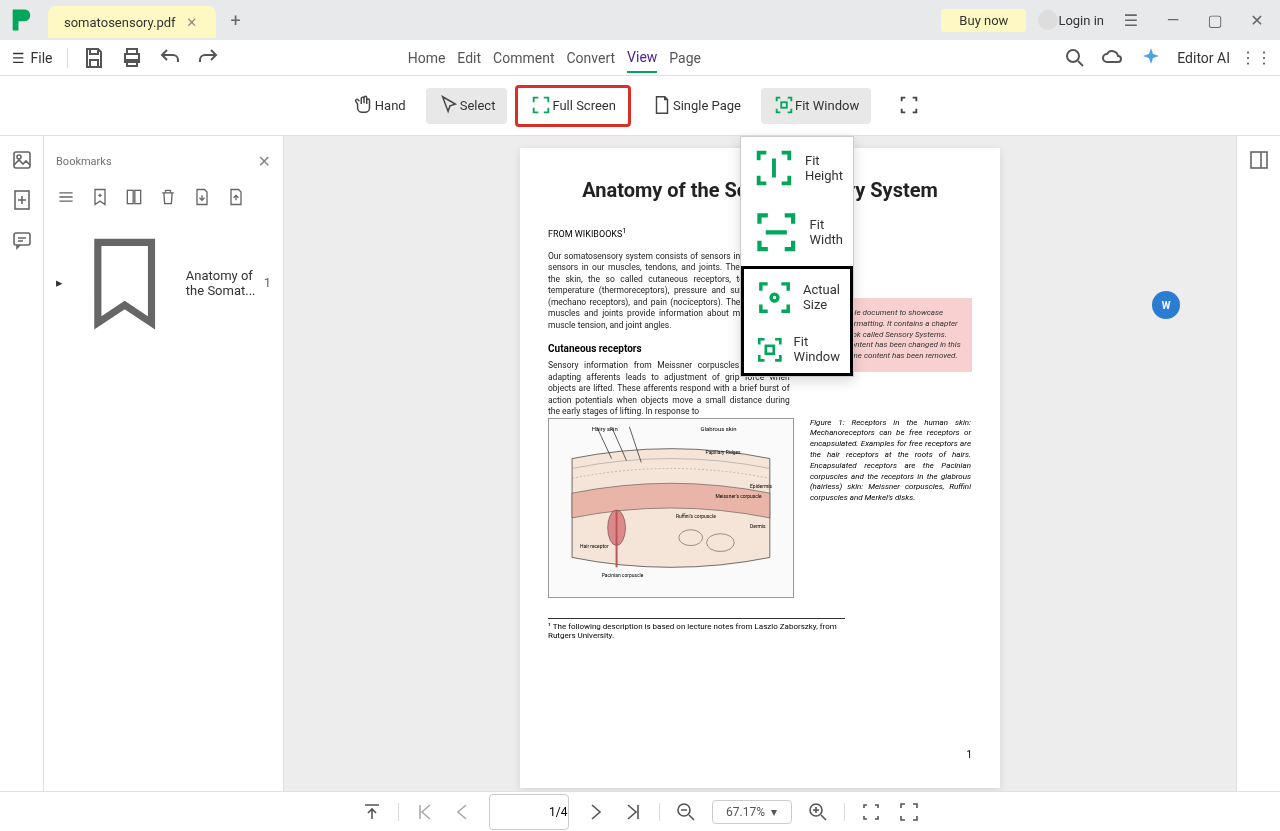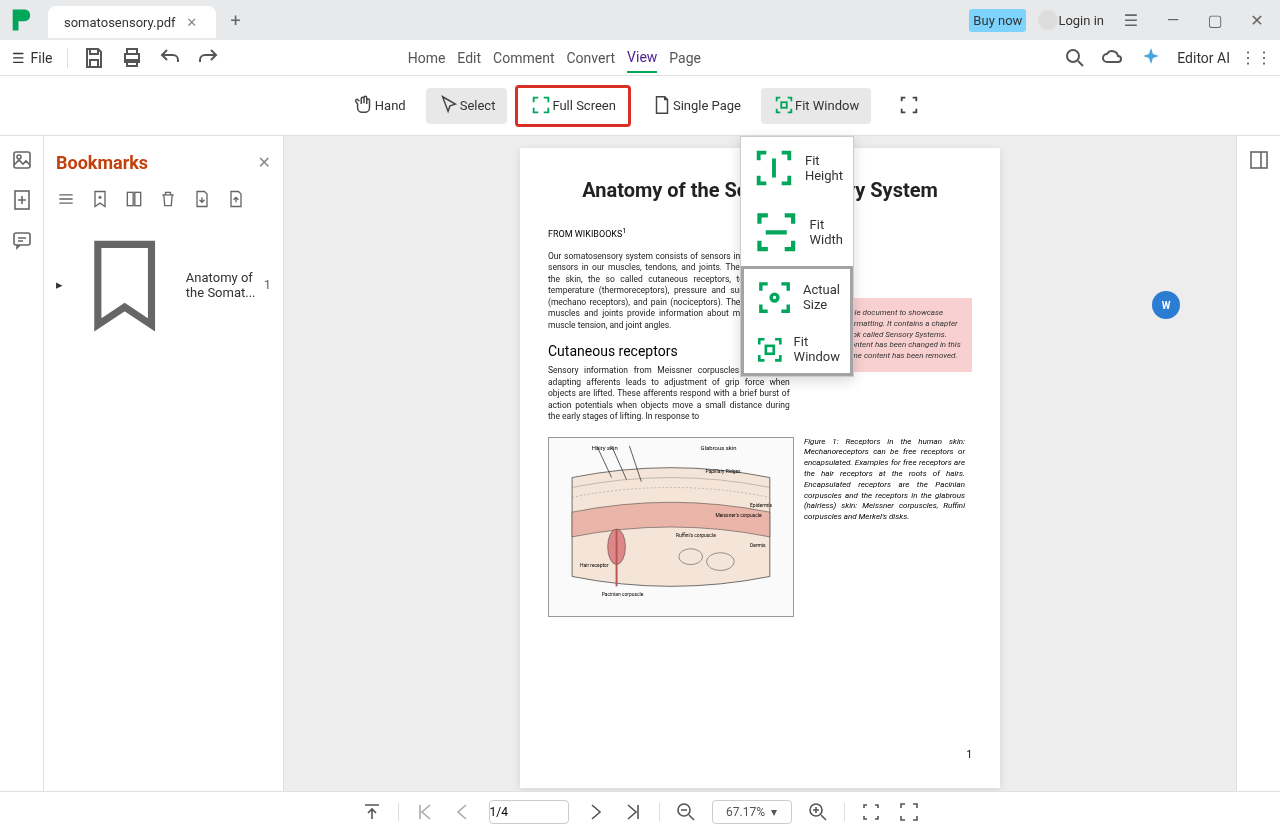--- a/index.html
+++ b/index.html
@@ -1,23 +1,23 @@
 <!DOCTYPE html>
 <html><head>
 <meta charset="utf-8">
 <style>
 *{margin:0;padding:0;box-sizing:border-box;font-family:-apple-system,BlinkMacSystemFont,"Segoe UI",Roboto,sans-serif}
 body{width:1280px;height:831px;background:#f5f5f5;overflow:hidden;position:relative}
 .titlebar{height:40px;background:#e8e9eb;display:flex;align-items:center;padding:0 8px}
 .logo{width:28px;height:28px;margin-right:12px;display:flex;align-items:center;justify-content:center}
-.tab{background:#ffffff;border-radius:8px 8px 0 0;padding:8px 16px;display:flex;align-items:center;gap:8px;font-size:13px;color:#333;margin-top:4px}
+.tab{background:#fef9c3;border-radius:8px 8px 0 0;padding:8px 16px;display:flex;align-items:center;gap:8px;font-size:13px;color:#333;margin-top:4px}
 .tab-close{width:16px;height:16px;display:flex;align-items:center;justify-content:center;cursor:pointer;color:#888}
 .tab-add{width:24px;height:24px;display:flex;align-items:center;justify-content:center;margin-left:8px;cursor:pointer;color:#666;font-size:18px}
 .titlebar-right{margin-left:auto;display:flex;align-items:center;gap:12px}
-.buy-now{background:#7dd3fc;padding:4px 4px;border-radius:3px;font-size:13px;color:#333;cursor:pointer}
+.buy-now{background:#fef9c3;padding:4px 18px;border-radius:3px;font-size:13px;color:#333;cursor:pointer}
 .login{display:flex;align-items:center;font-size:13px;color:#333;cursor:pointer}
 .avatar{width:20px;height:20px;background:#ddd;border-radius:50%}
 .win-btn{width:30px;height:30px;display:flex;align-items:center;justify-content:center;cursor:pointer;color:#666}
 .toolbar{height:36px;background:#fff;border-bottom:1px solid #e0e0e0;display:flex;align-items:center;padding:0 12px;gap:14px}
 .tb-btn{width:24px;height:24px;display:flex;align-items:center;justify-content:center;cursor:pointer;color:#555}
 .file-btn{display:flex;align-items:center;gap:6px;font-size:14px;color:#333;cursor:pointer}
 .tb-sep{width:1px;height:20px;background:#ddd}
 .menubar{display:flex;align-items:center;margin-left:auto;margin-right:auto;gap:12px;font-size:14px;color:#555}
 .menu-item{cursor:pointer;padding:6px 0}
 .menu-item.active{color:#4c1d95;border-bottom:2px solid #00a65a}
@@ -27,48 +27,48 @@
 .ribbon-btn{display:flex;flex-direction:row;align-items:center;justify-content:center;padding:6px 12px;cursor:pointer;border-radius:4px;min-width:60px}
 .ribbon-btn.sel{background:#e8e8e8}
 .ribbon-btn.red{border:3px solid #d93025}
 .ribbon-icon{width:22px;height:22px;display:flex;align-items:center;justify-content:center;margin-bottom:2px}
 .ribbon-label{font-size:13px;color:#333}
 .main{display:flex;height:calc(831px - 40px - 36px - 60px - 40px);position:relative}
 .leftbar{width:44px;background:#fff;border-right:1px solid #e0e0e0;display:flex;flex-direction:column;align-items:center;padding-top:12px;gap:16px}
 .lb-icon{width:24px;height:24px;display:flex;align-items:center;justify-content:center;cursor:pointer;color:#666}
 .bookmarks{width:240px;background:#fff;border-right:1px solid #e0e0e0;padding:16px 12px}
 .bm-header{display:flex;align-items:center;justify-content:space-between;margin-bottom:16px}
-.bm-title{font-size:18px;font-weight:700;color:#c2410c}
+.bm-title{font-size:11px;font-weight:400;color:#737373}
 .bm-close{cursor:pointer;color:#888;font-size:16px}
 .bm-tools{display:flex;gap:14px;margin-bottom:16px}
 .bm-tool{width:20px;height:20px;cursor:pointer;color:#666;display:flex;align-items:center;justify-content:center}
 .bm-item{display:flex;align-items:center;gap:8px;padding:6px 0;font-size:13px;color:#333}
 .bm-item-page{margin-left:auto;color:#666}
 .doc-area{flex:1;background:#ededed;overflow:auto;display:flex;justify-content:center;padding:12px 0;position:relative}
 .page{width:480px;height:640px;background:#fff;box-shadow:0 2px 8px rgba(0,0,0,.1);padding:30px 28px;position:relative;font-family:Georgia,serif}
 .page h1{font-size:20px;font-weight:bold;text-align:center;margin-bottom:24px;color:#222}
 .page .sub{font-size:9px;font-variant:small-caps;margin-bottom:12px}
 .page .body{font-size:8.5px;line-height:1.35;text-align:justify;color:#222}
 .page .col{width:57%}
 .page .box{position:absolute;right:28px;top:150px;width:37%;background:#f8d0d0;padding:10px;font-size:8px;font-style:italic;line-height:1.35;color:#333}
-.page h2{font-size:14px;font-weight:normal;margin:12px 0 6px}
-.fig-area{display:flex;gap:10px;margin-top:14px}
+.page h2{font-size:10px;font-weight:bold;margin:12px 0 6px}
+.fig-area{display:flex;gap:16px;}
 .fig{width:58%;height:180px;border:1px solid #999;background:#fafafa;position:relative}
 .fig-caption{width:38%;font-size:8px;font-style:italic;text-align:justify;line-height:1.35}
 .footnote{font-size:8px;margin-top:20px;border-top:1px solid #333;padding-top:3px;width:70%}
 .page-num{position:absolute;bottom:28px;right:28px;font-size:10px}
 .rightbar{width:44px;background:#fff;border-left:1px solid #e0e0e0;display:flex;flex-direction:column;align-items:center;padding-top:12px}
 .word-badge{position:absolute;right:56px;top:155px;width:28px;height:28px;background:#2b7cd3;border-radius:50%;display:flex;align-items:center;justify-content:center;color:#fff;font-size:10px;font-weight:bold;cursor:pointer}
 .dropdown{position:absolute;left:740px;top:136px;background:#fff;border:1px solid #ccc;box-shadow:0 4px 12px rgba(0,0,0,.15);z-index:100;width:114px}
 .dd-item{display:flex;align-items:center;gap:8px;padding:8px 10px;font-size:13px;color:#333;cursor:pointer}
-.dd-red{border:3px solid #a3a3a3}
+.dd-red{border:3px solid #000000}
 .statusbar{height:40px;background:#fff;border-top:1px solid #e0e0e0;display:flex;align-items:center;justify-content:center;gap:14px;font-size:13px;color:#555}
 .sb-btn{width:24px;height:24px;display:flex;align-items:center;justify-content:center;cursor:pointer}
 .sb-sep{width:1px;height:18px;background:#ddd}
-.page-input{width:80px;height:24px;border:1px solid #ccc;border-radius:4px;text-align:left;font-size:12px}
+.page-input{width:80px;height:36px;border:1px solid #ccc;border-radius:4px;text-align:right;font-size:12px}
 .zoom-sel{width:80px;height:24px;border:1px solid #ccc;border-radius:4px;text-align:center;font-size:12px;display:flex;align-items:center;justify-content:center;gap:6px}
 svg{width:100%;height:100%}
 </style>
 </head>
 <body>
 
 <div class="titlebar">
   <div class="logo">
     <svg viewBox="0 0 24 24">
         <path fill="#00a65a" d="M4 3h10c3 0 5 2 5 5s-2 5-5 5H9v8H4z"></path>
@@ -329,20 +329,21 @@
             <text x="200" y="110" font-size="5">Dermis</text>
             <text x="28" y="130" font-size="5">Hair receptor</text>
             <text x="50" y="160" font-size="5">Pacinian corpuscle</text>
             <text x="125" y="100" font-size="5">Ruffini's corpuscle</text>
             <text x="155" y="35" font-size="5">Papillary Ridges</text>
             <text x="165" y="80" font-size="5">Meissner's corpuscle</text>
           </svg>
         </div>
         <div class="fig-caption">Figure 1:  Receptors in the human skin: Mechanoreceptors can be free receptors or encapsulated. Examples for free receptors are the hair receptors at the roots of hairs. Encapsulated receptors are the Pacinian corpuscles and the receptors in the glabrous (hairless) skin: Meissner corpuscles, Ruffini corpuscles and Merkel's disks.</div>
       </div>
+      <div class="footnote">¹ The following description is based on lecture notes from Laszlo Zaborszky, from Rutgers University.</div>
       <div class="page-num">1</div>
     </div>
     <div class="word-badge">W</div>
   </div>
 
   <div class="rightbar">
     <div class="lb-icon">
         <svg viewBox="0 0 24 24" fill="none" stroke="#666" stroke-width="1.6">
           <rect x="4" y="4" width="16" height="16"></rect>
           <path d="M14 4v16"></path>

